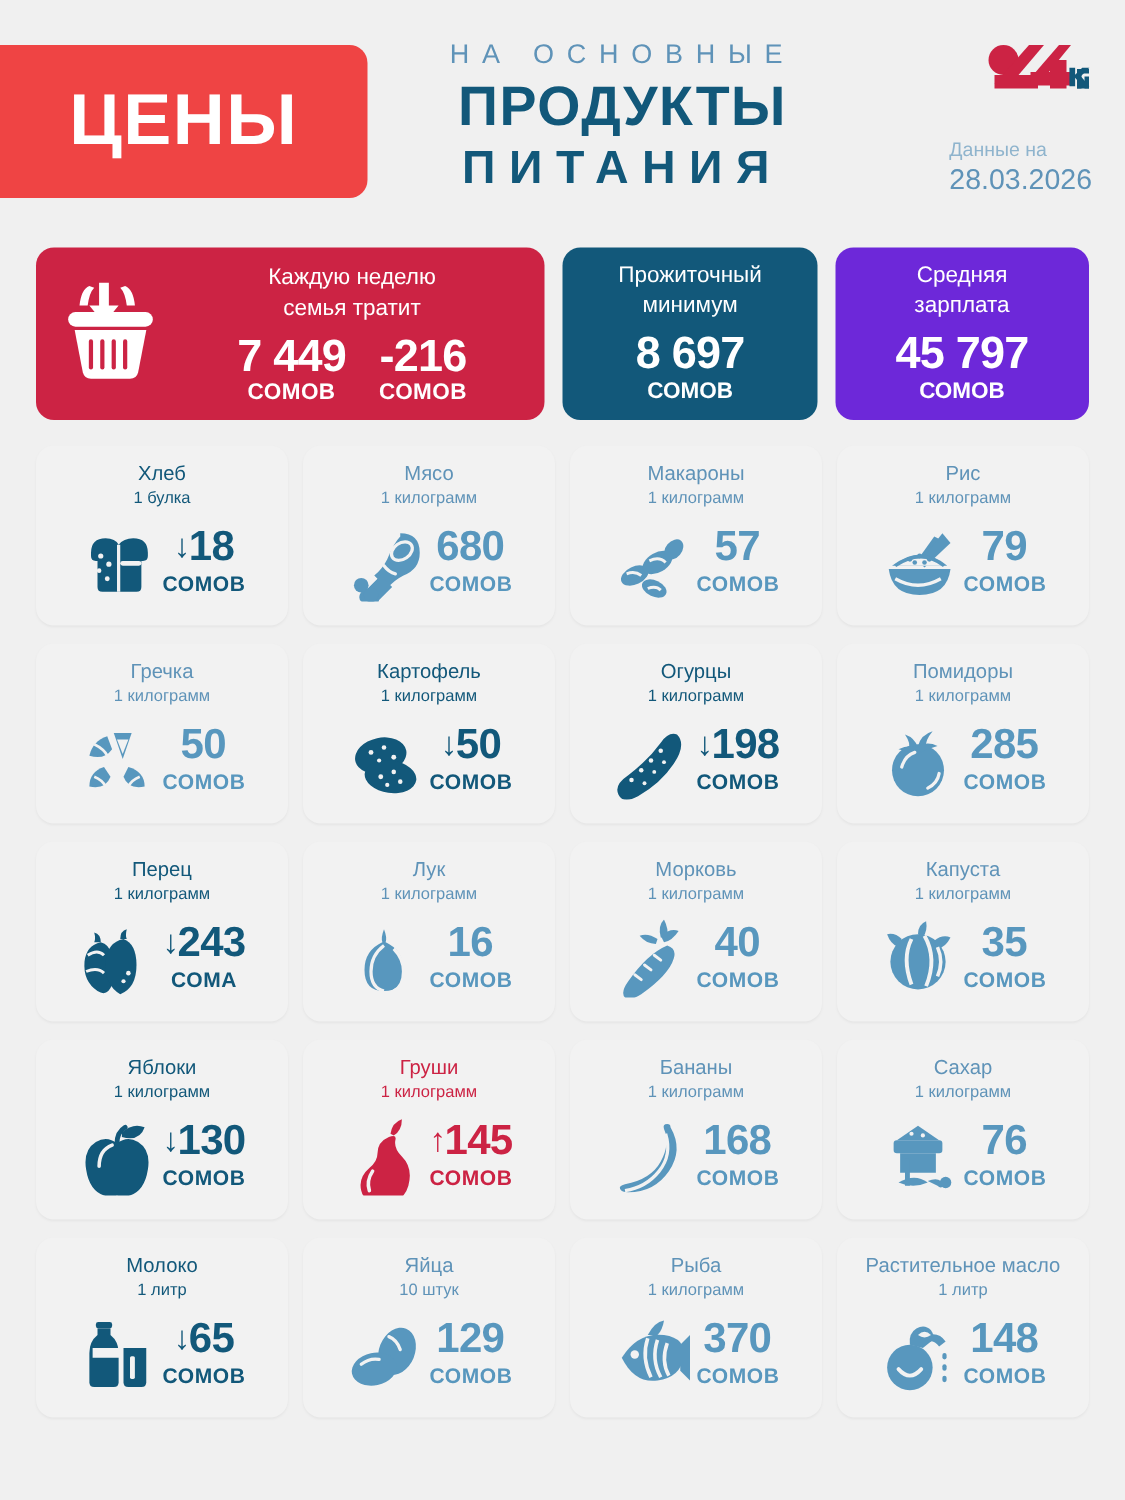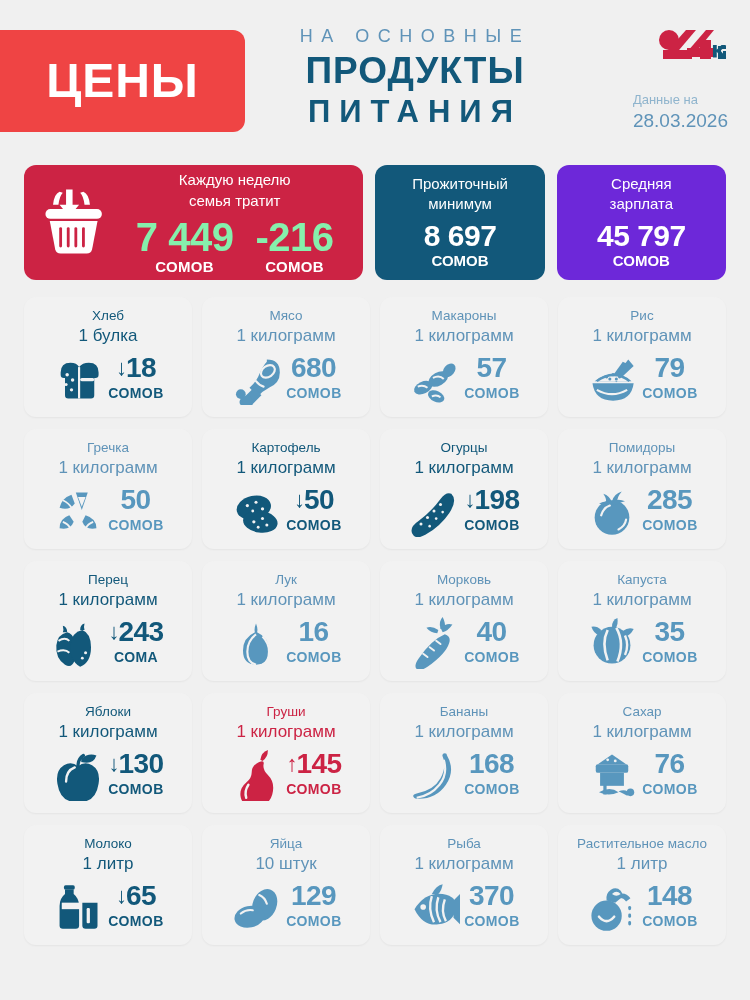--- a/index.html
+++ b/index.html
@@ -64,21 +64,21 @@
   }
   .basket-icon{ width:96px; padding-left:16px; flex:none; }
   .basket-right{ flex:1; padding-right:14px; }
   .sum-basket .cap{
     color:#fff; font-size:15px; text-align:center; line-height:1.25;
     margin-top:2px;
   }
   .basket-nums{ display:flex; justify-content:center; gap:22px; margin-top:6px;}
   .basket-num{ text-align:center; }
   .basket-num .n{
-    color:#86efac; font-size:40px; font-weight:bold; line-height:1.05;
+    color:#ffffff; font-size:30px; font-weight:bold; line-height:1.05;
     letter-spacing:-0.5px;
   }
   .basket-num .u{
     color:#fff; font-size:15px; font-weight:bold; line-height:1.2;
     letter-spacing:0.3px;
   }
 
   .sum-small{
     width:171px; display:flex; flex-direction:column;
     align-items:center; justify-content:flex-end; padding:10px 22px;
@@ -99,21 +99,21 @@
   }
   .card{
     background:#f2f2f2;
     border-radius:12px;
     height:120px;
     padding:10px 8px 8px;
     display:flex; flex-direction:column; align-items:center;
     box-shadow:0 1px 2px rgba(0,0,0,0.05);
   }
   .card-name{ font-size:13.5px; line-height:1.3; text-align:center; }
-  .card-unit{ font-size:17px; line-height:1.3; }
+  .card-unit{ font-size:11px; line-height:1.3; }
   .card-body{
     flex:1; width:100%;
     display:flex; align-items:center; justify-content:center; gap:4px;
     margin-top:2px;
   }
   .card-ico{ width:52px; height:52px; flex:none; display:flex; align-items:center; justify-content:center;}
   .card-ico svg{ width:52px; height:52px; }
   .card-price{ text-align:center; }
   .price-row{ display:flex; align-items:center; justify-content:center; line-height:1; }
   .arrow{ font-size:22px; font-weight:bold; line-height:1; margin-right:-1px; }

